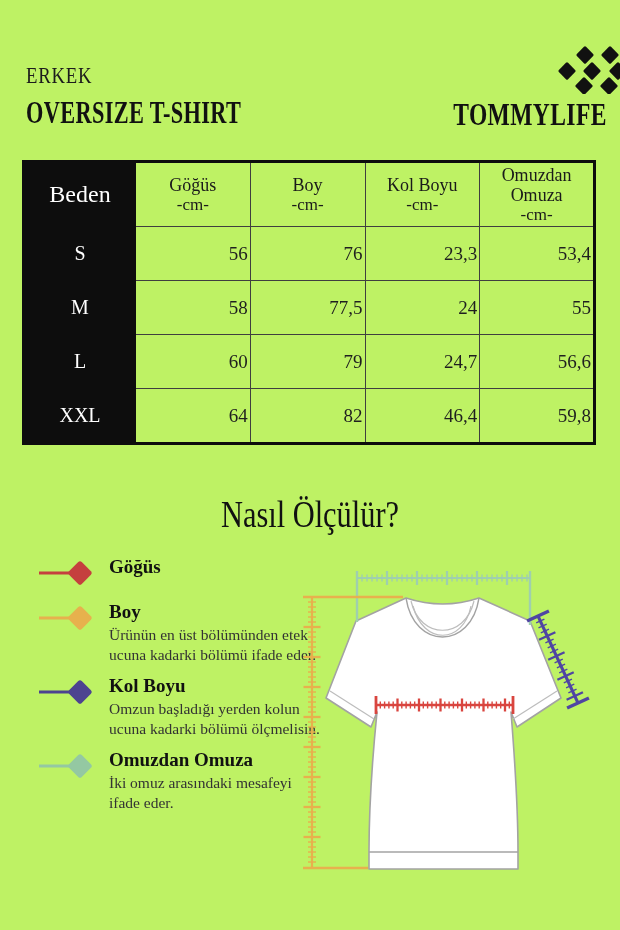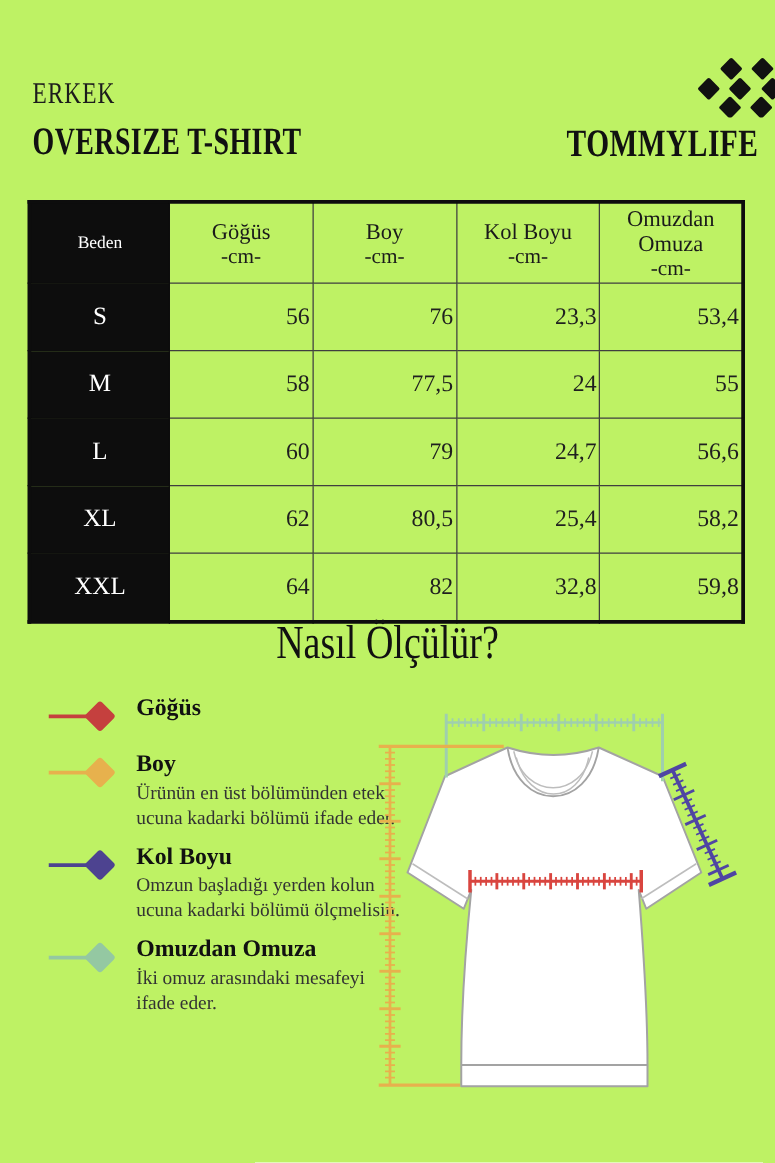--- a/index.html
+++ b/index.html
@@ -18,21 +18,21 @@
   .brand-name{font-size:31px;font-weight:700;color:#111;margin-top:3px;
     transform:scaleX(.76);transform-origin:50% 50%;white-space:nowrap;letter-spacing:.5px;}
   
   table.size{position:absolute;left:22px;top:160px;width:574px;border-collapse:collapse;
     table-layout:fixed;border:3px solid #0d0d0d;}
   table.size th,table.size td{border:1.5px solid #3f3f3f;text-align:center;vertical-align:middle;padding:2px;}
   table.size thead th{height:50px;font-size:18px;font-weight:400;line-height:1.12;color:#1a1a1a;}
   table.size thead th .unit{display:block;font-size:17px;}
   table.size tbody td{height:49px;font-size:19px;font-weight:400;color:#1f1f1f;text-align:right;}
   table.size .dark{background:#0d0d0d;color:#ffffff;border-color:#0d0d0d;}
-  table.size thead th.dark{font-size:14px;}
+  table.size thead th.dark{font-size:24px;}
   table.size tbody th.dark{height:49px;font-size:20px;font-weight:400;}
   
   .howto-title{position:absolute;left:0;top:492px;width:620px;text-align:center;
     font-size:38px;font-weight:500;color:#111;transform:scaleX(.8);transform-origin:50% 50%;}
   
   .legend{position:absolute;left:38px;top:556px;width:260px;}
   .legend-item{display:flex;align-items:flex-start;margin-bottom:11px;}
   .legend-icon{flex:0 0 62px;margin-top:0;}
   .legend-icon line{stroke:currentColor;}
   .legend-icon rect{fill:currentColor;}
@@ -91,31 +91,24 @@
           <td>55</td>
         </tr>
         <tr>
           <th class="dark">L</th>
           <td>60</td>
           <td>79</td>
           <td>24,7</td>
           <td>56,6</td>
         </tr>
         <tr>
-          <th class="dark">XL</th>
-          <td>62</td>
-          <td>80,5</td>
-          <td>25,4</td>
-          <td>58,2</td>
-        </tr>
-        <tr>
           <th class="dark">XXL</th>
           <td>64</td>
           <td>82</td>
-          <td>32,8</td>
+          <td>46,4</td>
           <td>59,8</td>
         </tr>
       </tbody>
   </table>
 
   <div class="howto-title">Nasıl Ölçülür?</div>
 
   <div class="legend" id="legend">
     <div class="legend-item" style="color: rgb(197, 64, 62);">
       <svg class="legend-icon" width="62" height="34" viewBox="0 0 62 34">

